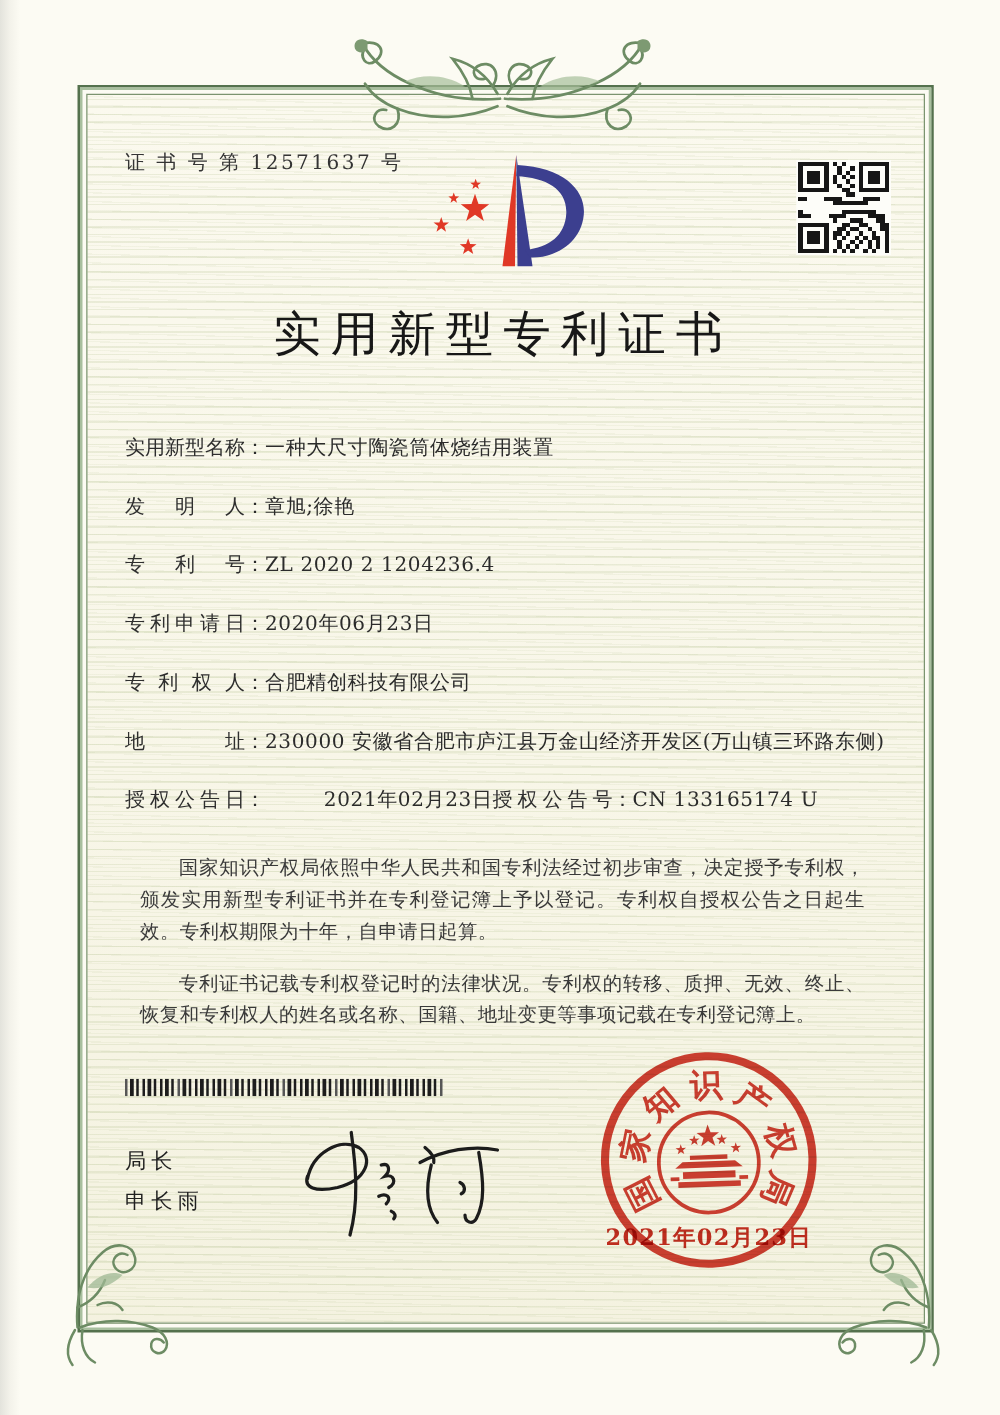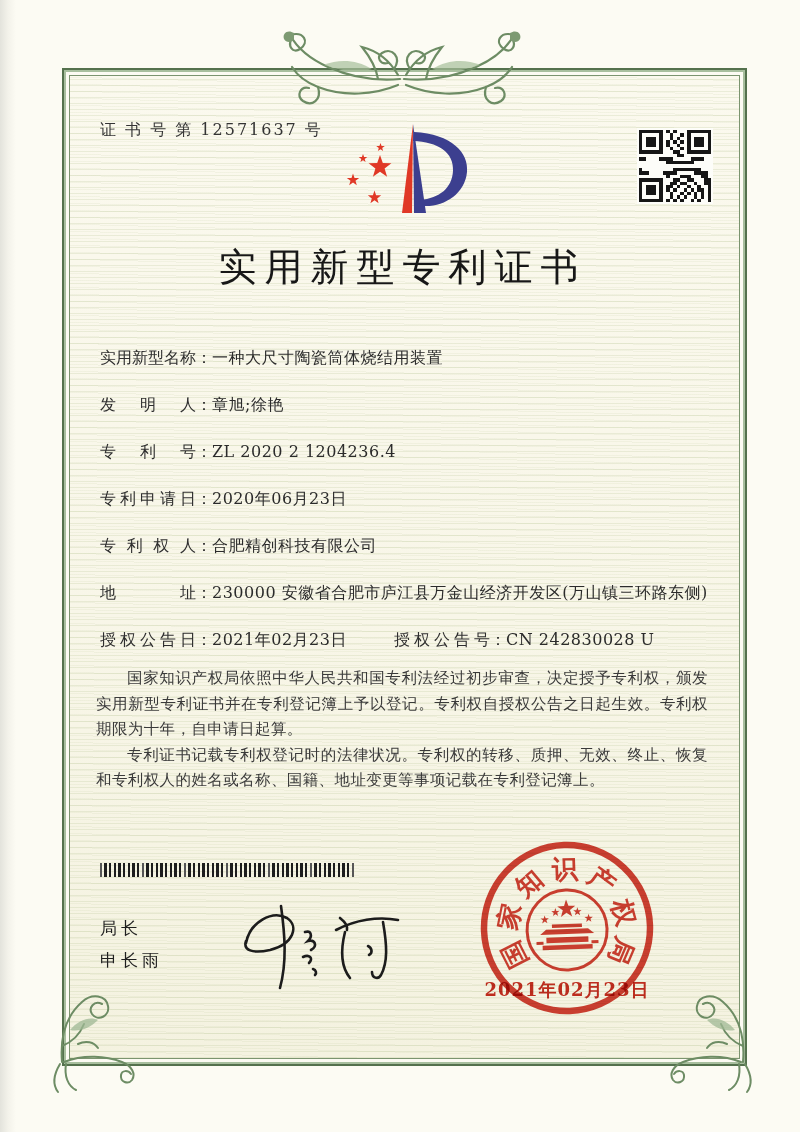--- a/index.html
+++ b/index.html
@@ -16,25 +16,25 @@
       repeating-linear-gradient(1.5deg, rgba(167,184,128,0.10) 0px, rgba(167,184,128,0.10) 1px, rgba(0,0,0,0) 1px, rgba(0,0,0,0) 7px),
       linear-gradient(180deg,#fbf9ee 0%,#f8f6e8 55%,#f4f2e0 100%);}
   .abs{position:absolute;}
   .cert-no{left:100px;top:120px;font-size:16px;letter-spacing:2px;color:#343434;text-align:right;}
   .title{left:62px;top:242px;width:681px;text-align:center;font-size:38px;
          letter-spacing:8px;color:#171717;font-weight:500;}
   .fields{left:100px;top:344px;width:616px;font-size:16px;}
   .frow{display:flex;align-items:flex-start;line-height:28px;margin-bottom:19px;}
   .lbl{display:inline-flex;justify-content:space-between;width:96px;flex-shrink:0;color:#2e2e2e;}
   .colon{width:16px;flex-shrink:0;}
-  .val{max-width:498px;letter-spacing:0.5px;}
+  .val{max-width:498px;letter-spacing:0.5px;text-align:right;}
   .gval{width:182px;flex-shrink:0;letter-spacing:0.5px;}
   .paras{left:96px;top:666px;width:612px;font-size:15.5px;line-height:25.5px;
          text-align:justify;color:#3a3a3a;letter-spacing:0.4px;}
-  .paras p{margin:0;text-indent:2em;}
+  .paras p{margin:16px;text-indent:2em;}
   .director-title{left:100px;top:917px;font-size:17px;letter-spacing:4px;color:#1f1f1f;
          font-family:"Liberation Sans","DejaVu Sans",sans-serif;}
   .director-name{left:100px;top:949px;font-size:17px;letter-spacing:4px;color:#1f1f1f;
          font-family:"Liberation Sans","DejaVu Sans",sans-serif;}
   .seal-wrap{left:467px;top:828px;width:200px;height:200px;mix-blend-mode:multiply;opacity:0.95;}
   .seal-date{left:462px;top:978px;width:210px;text-align:center;font-size:18px;
          letter-spacing:1px;color:#c62f22;font-weight:bold;mix-blend-mode:multiply;}
   .page-num{left:62px;top:1030px;width:681px;text-align:center;font-size:14px;color:#333;}
   .back-note{left:62px;top:1080px;width:681px;text-align:center;font-size:15px;
          letter-spacing:2px;color:#3b3b3b;}
@@ -287,21 +287,21 @@
         <span class="colon">：</span>
         <span class="val gval">2021年02月23日</span>
       <span class="lbl">
           <span>授</span>
           <span>权</span>
           <span>公</span>
           <span>告</span>
           <span>号</span>
         </span>
         <span class="colon">：</span>
-        <span class="val">CN 242830028 U</span>
+        <span class="val">CN 133165174 U</span>
     </div>
   </div>
 
   <div class="abs paras">
     <p>国家知识产权局依照中华人民共和国专利法经过初步审查，决定授予专利权，颁发实用新型专利证书并在专利登记簿上予以登记。专利权自授权公告之日起生效。专利权期限为十年，自申请日起算。</p>
     <p>专利证书记载专利权登记时的法律状况。专利权的转移、质押、无效、终止、恢复和专利权人的姓名或名称、国籍、地址变更等事项记载在专利登记簿上。</p>
   </div>
 
   <svg class="abs" style="left:100px;top:863px;" width="258" height="14" viewBox="0 0 258 14" preserveAspectRatio="none" id="barcode-svg">
       <rect x="0" y="0" width="2" height="14" fill="#565656"></rect>

